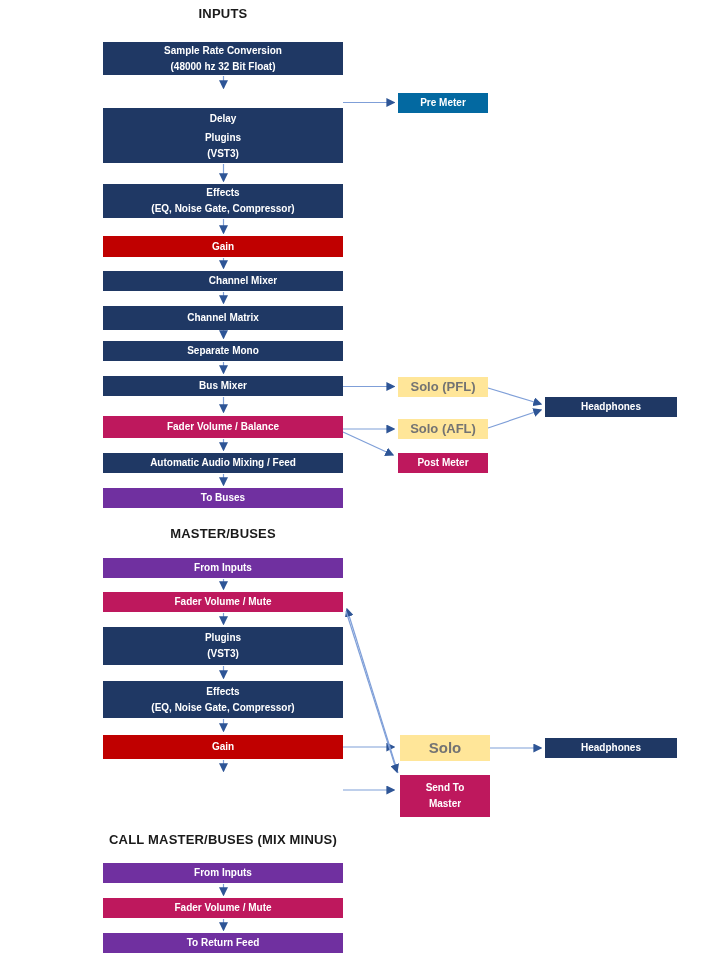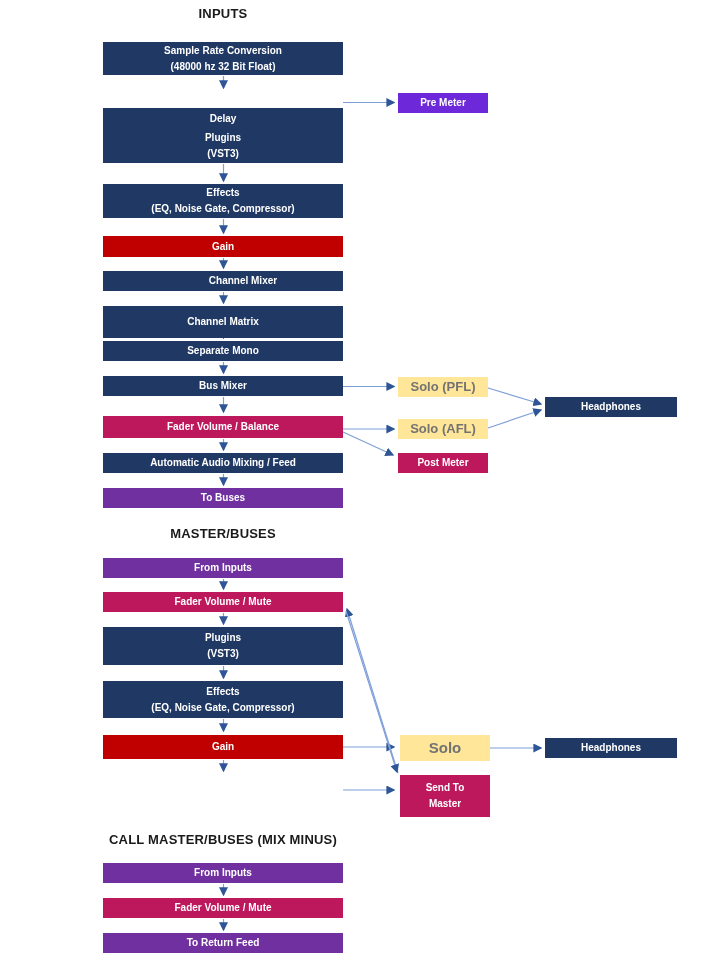--- a/index.html
+++ b/index.html
@@ -15,21 +15,21 @@
   .box{
     position:absolute;z-index:2;display:flex;flex-direction:column;
     align-items:center;justify-content:center;text-align:center;
     font-size:10px;font-weight:bold;color:#ffffff;line-height:16px;
     box-sizing:border-box;
   }
   .navy{background:#1F3864;}
   .red{background:#C00000;}
   .green{background:#be185d;}
   .purple{background:#7030A0;}
-  .cyan{background:#6d28d9;}
+  .cyan{background:#0369a1;}
   .yellow{background:#FFE699;color:#737373;font-size:13px;}
   .yellow.big{font-size:15px;}
 </style>
 </head>
 <body>
 
 <div id="canvas">
 
   <svg id="wires" width="708" height="964" viewBox="0 0 708 964">
     <defs>
@@ -101,21 +101,21 @@
   </div>
 
   <div class="box red" style="left:103px;top:236px;width:240px;height:21px;">
     <span>Gain</span>
   </div>
 
   <div class="box navy" style="left:103px;top:271px;width:240px;height:20px;padding-left:40px;">
     <span>Channel Mixer</span>
   </div>
 
-  <div class="box navy" style="left:103px;top:306px;width:240px;height:32px;">
+  <div class="box navy" style="left:103px;top:306px;width:240px;height:24px;">
     <span>Channel Matrix</span>
   </div>
 
   <div class="box navy" style="left:103px;top:341px;width:240px;height:20px;">
     <span>Separate Mono</span>
   </div>
 
   <div class="box navy" style="left:103px;top:376px;width:240px;height:20px;">
     <span>Bus Mixer</span>
   </div>

